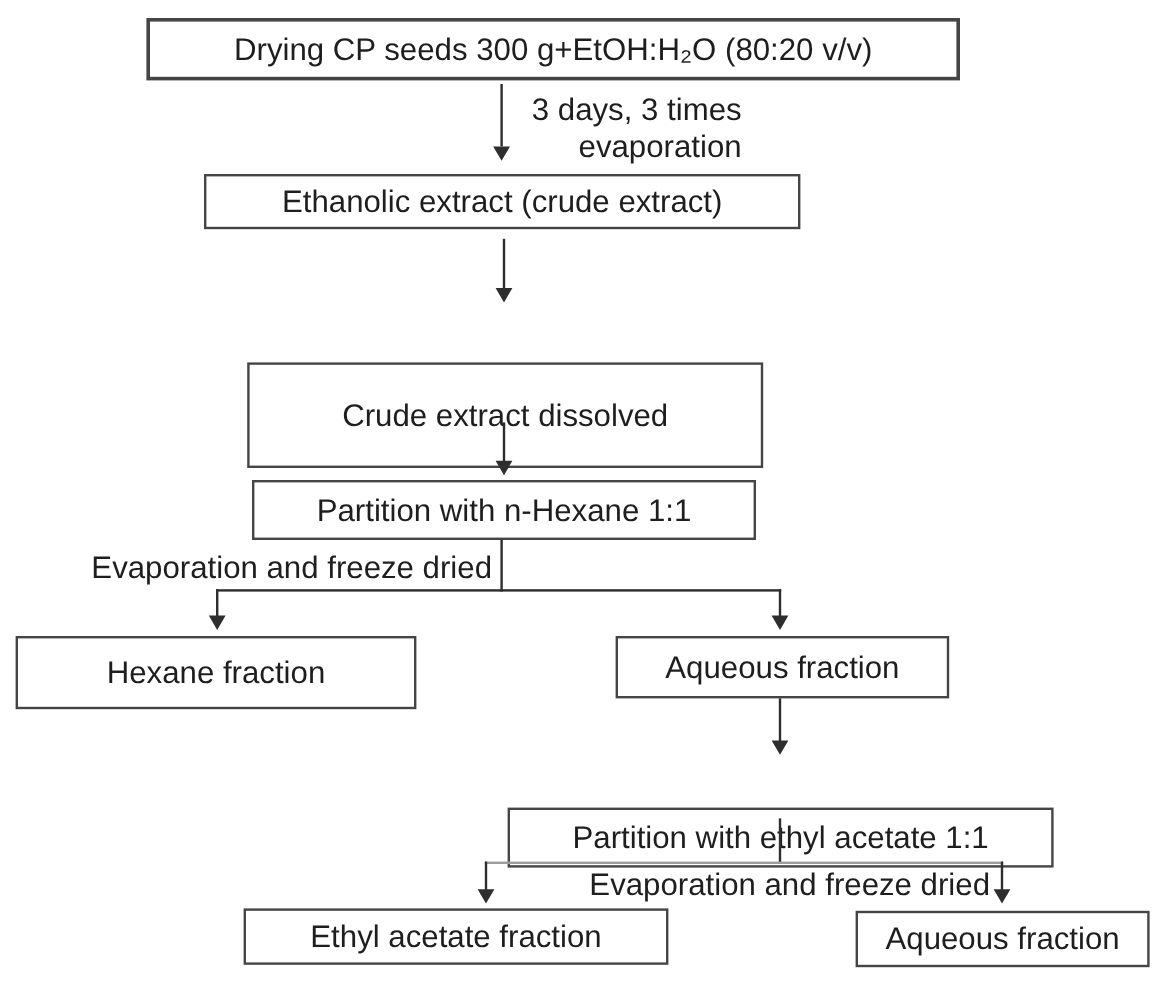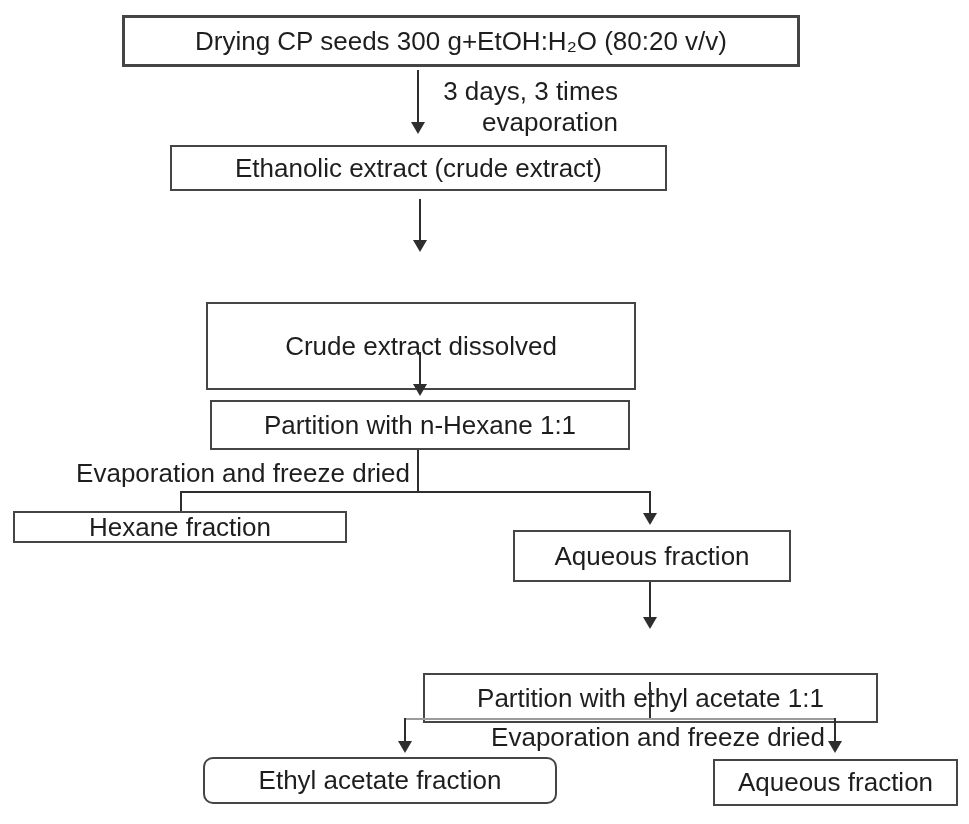--- a/index.html
+++ b/index.html
@@ -89,21 +89,21 @@
   <div class="vline" style="left:417px;top:450px;height:43px;"></div>
   <div class="edge-label right" style="left:60px;top:458px;width:350px;">
     <span>Evaporation and freeze dried</span>
   </div>
   <div class="hline" style="left:180px;top:491px;width:471px;"></div>
   <div class="vline" style="left:180px;top:491px;height:23px;"></div>
   <div class="arrowhead" style="left:174px;top:513px;"></div>
   <div class="vline" style="left:649px;top:491px;height:23px;"></div>
   <div class="arrowhead" style="left:643px;top:513px;"></div>
 
-  <div class="node" style="left:13px;top:511px;width:334px;height:32px;">
+  <div class="node" style="left:13px;top:530px;width:334px;height:61px;">
     <span>Hexane fraction</span>
   </div>
 
   <div class="node" style="left:513px;top:530px;width:278px;height:52px;">
     <span>Aqueous fraction</span>
   </div>
 
   <div class="vline" style="left:649px;top:582px;height:36px;"></div>
   <div class="arrowhead" style="left:643px;top:617px;"></div>
 
@@ -114,21 +114,21 @@
   <div class="vline" style="left:649px;top:682px;height:38px;"></div>
   <div class="hline light" style="left:404px;top:718px;width:432px;"></div>
   <div class="edge-label center" style="left:475px;top:722px;width:350px;">
     <span>Evaporation and freeze dried</span>
   </div>
   <div class="vline" style="left:404px;top:718px;height:24px;"></div>
   <div class="arrowhead" style="left:398px;top:741px;"></div>
   <div class="vline" style="left:834px;top:718px;height:24px;"></div>
   <div class="arrowhead" style="left:828px;top:741px;"></div>
 
-  <div class="node" style="left:203px;top:757px;width:354px;height:47px;border-radius:10px;">
+  <div class="node" style="left:203px;top:757px;width:354px;height:47px;">
     <span>Ethyl acetate fraction</span>
   </div>
 
   <div class="node" style="left:713px;top:759px;width:245px;height:47px;">
     <span>Aqueous fraction</span>
   </div>
 
 </div>
 
 </body></html>

